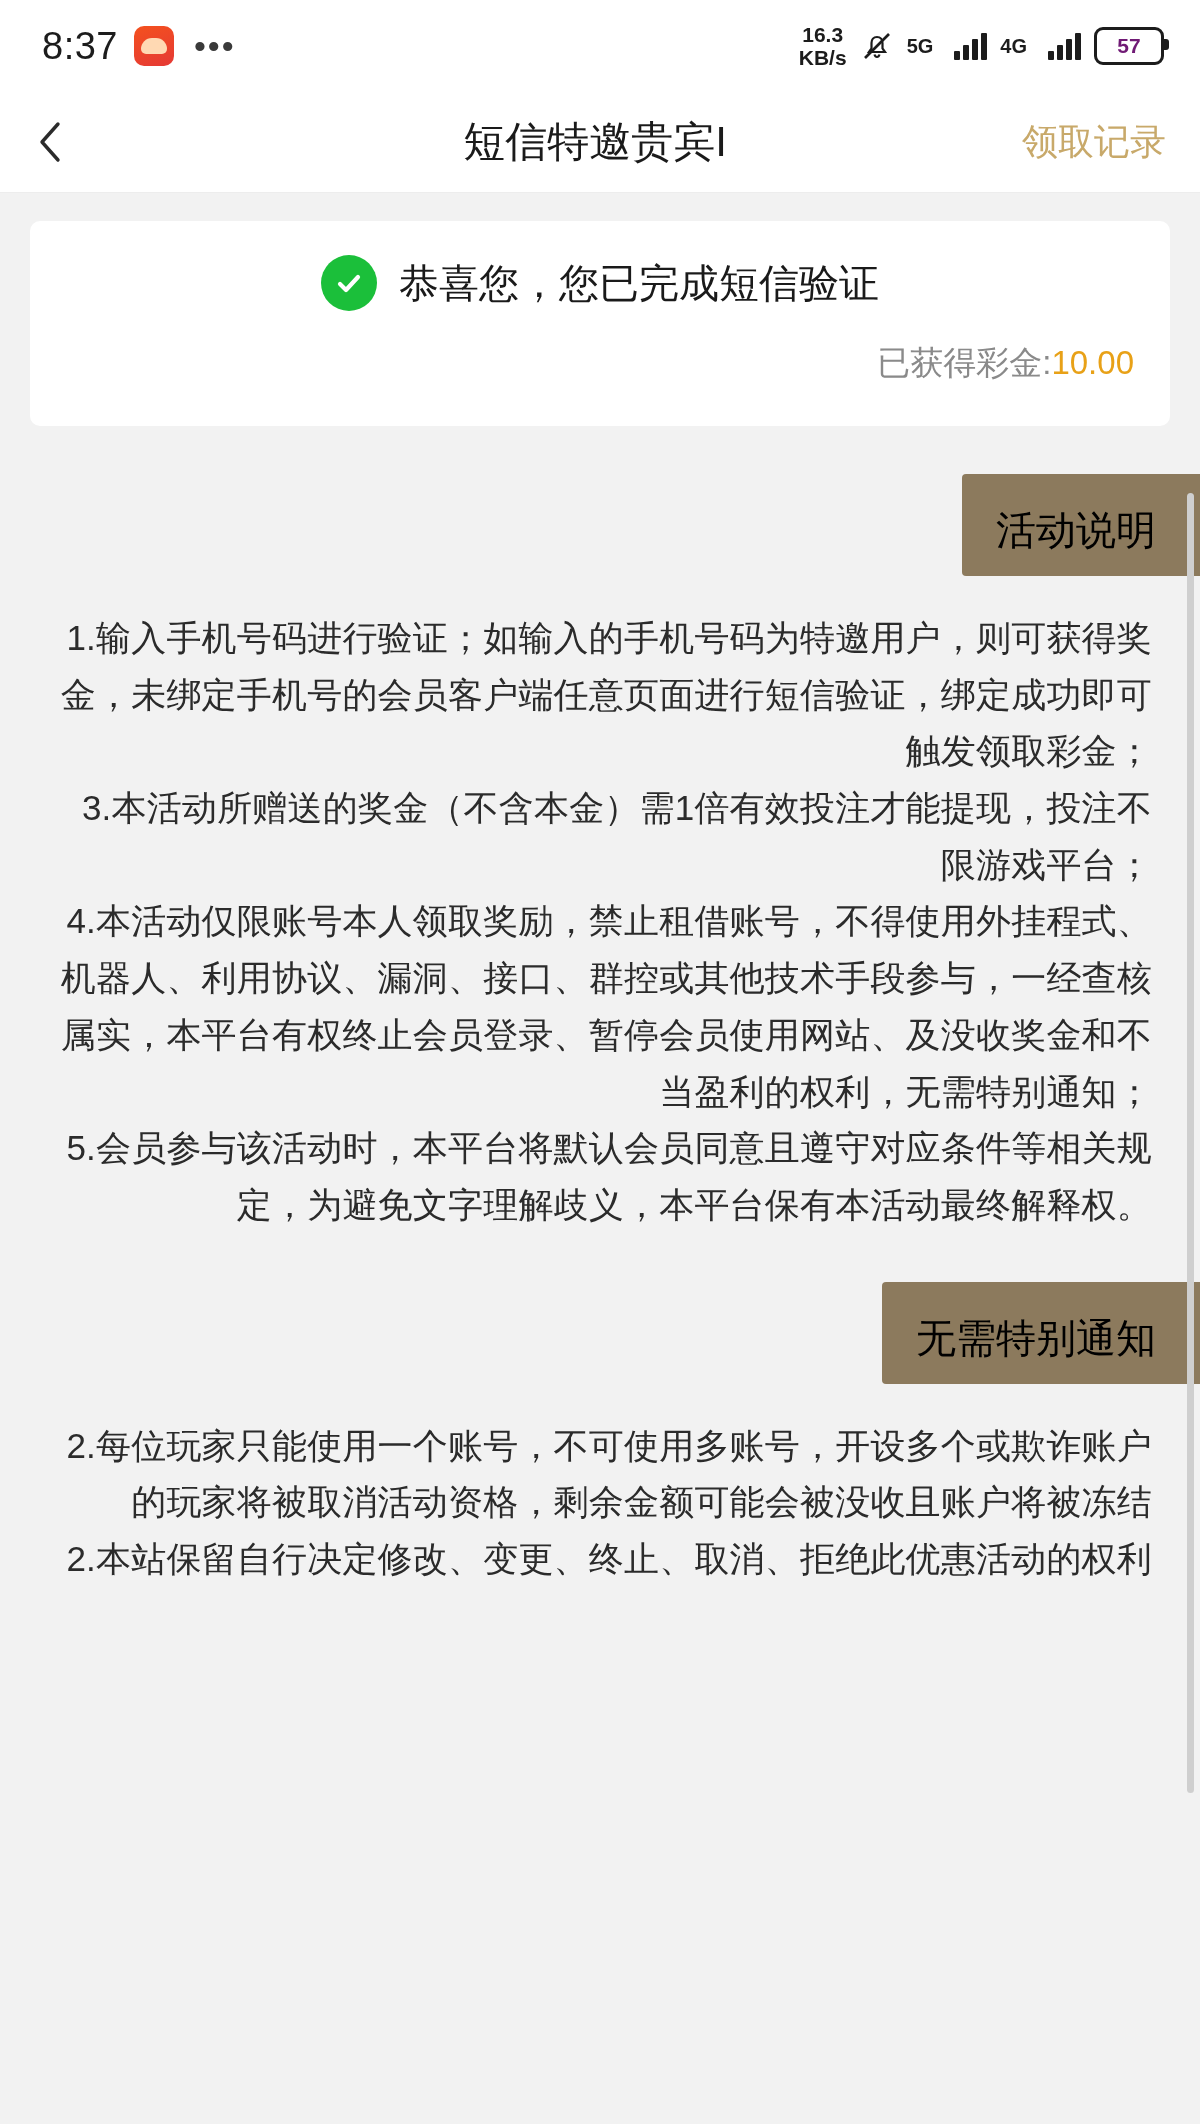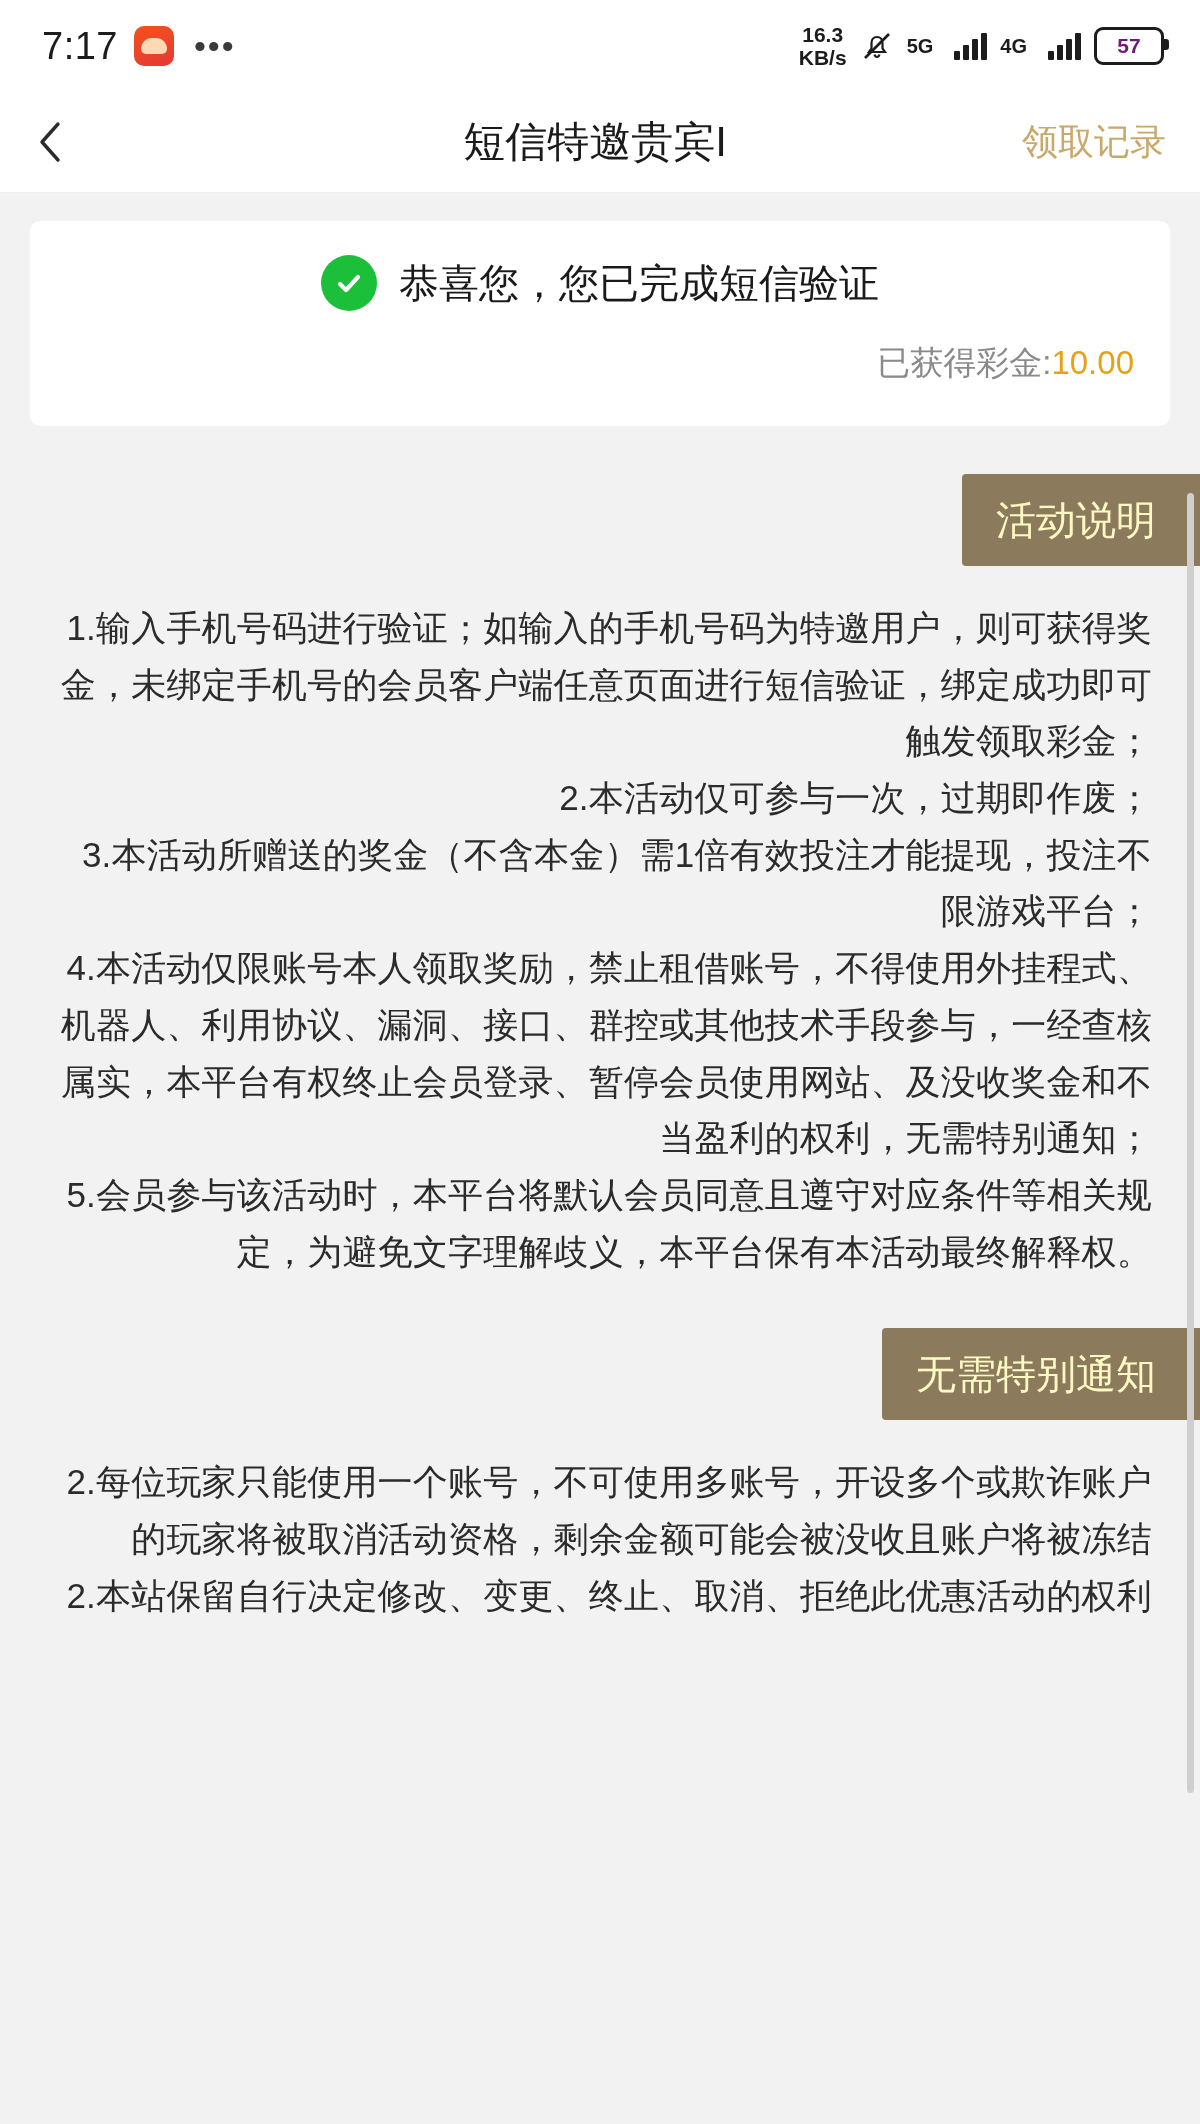--- a/index.html
+++ b/index.html
@@ -225,24 +225,24 @@
 
   
   .ribbon-wrap {
     margin: 48px 0 0 22px;
     position: relative;
     display: inline-block;
   }
   .ribbon {
     position: relative;
     background: #8c7a5d;
-    color: #fef9c3;
+    color: #000000;
     font-size: 40px;
     line-height: 1;
-    padding: 26px 44px 26px 34px;
+    padding: 36px 44px 26px 34px;
     display: inline-block;
     border-radius: 4px 0 0 4px;
   }
   .ribbon::after {
     content: "";
     position: absolute;
     right: -43px;
     top: 0;
     width: 0;
     height: 0;
@@ -273,21 +273,21 @@
     background: #cfcfcf;
   }
 </style>
 </head>
 <body>
 
 <div class="phone">
 
   <div class="status-bar">
     <div class="status-left">
-      <span class="status-time">7:17</span>
+      <span class="status-time">8:37</span>
       <span class="app-badge"></span>
       <span class="dots">•••</span>
     </div>
     <div class="status-right">
       <div class="net-speed">
         <div>16.3</div>
         <div>KB/s</div>
       </div>
       <span class="icon-mute">
         <svg width="34" height="34" viewBox="0 0 34 34">
@@ -345,21 +345,20 @@
         <span>已获得彩金:</span><b>10.00</b>
       </div>
     </div>
 
     
     <div class="ribbon-wrap">
       <div class="ribbon">活动说明</div>
     </div>
     <div class="section-body">
       <p>1.输入手机号码进行验证；如输入的手机号码为特邀用户，则可获得奖金，未绑定手机号的会员客户端任意页面进行短信验证，绑定成功即可触发领取彩金；</p>
-      <p>2.本活动仅可参与一次，过期即作废；</p>
       <p>3.本活动所赠送的奖金（不含本金）需1倍有效投注才能提现，投注不限游戏平台；</p>
       <p>4.本活动仅限账号本人领取奖励，禁止租借账号，不得使用外挂程式、机器人、利用协议、漏洞、接口、群控或其他技术手段参与，一经查核属实，本平台有权终止会员登录、暂停会员使用网站、及没收奖金和不当盈利的权利，无需特别通知；</p>
       <p>5.会员参与该活动时，本平台将默认会员同意且遵守对应条件等相关规定，为避免文字理解歧义，本平台保有本活动最终解释权。</p>
     </div>
 
     
     <div class="ribbon-wrap">
       <div class="ribbon">无需特别通知</div>
     </div>
     <div class="section-body">

